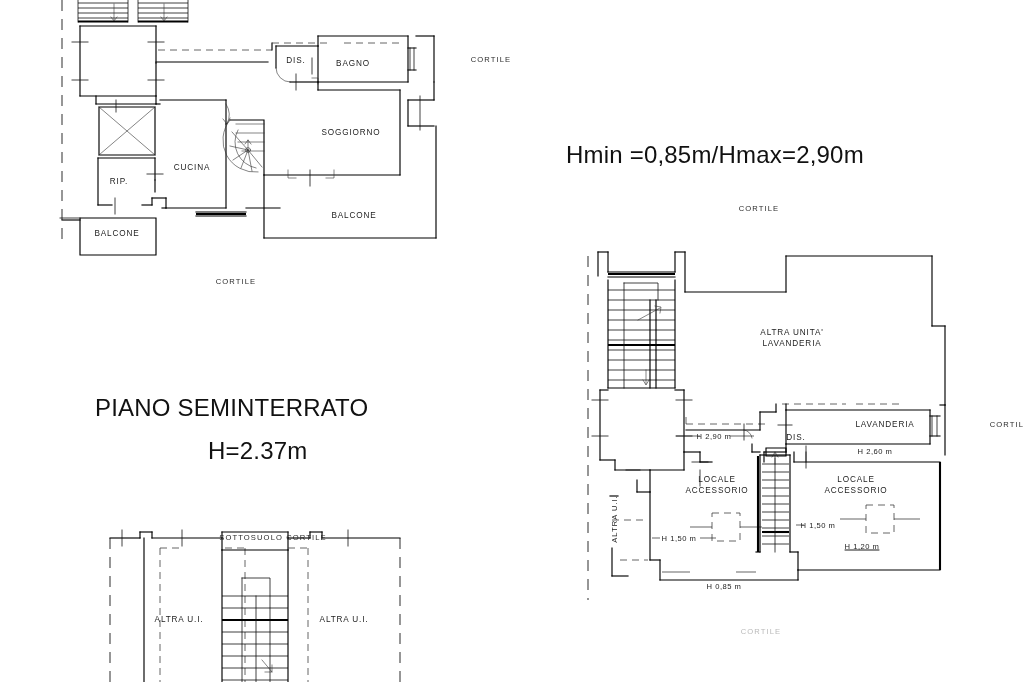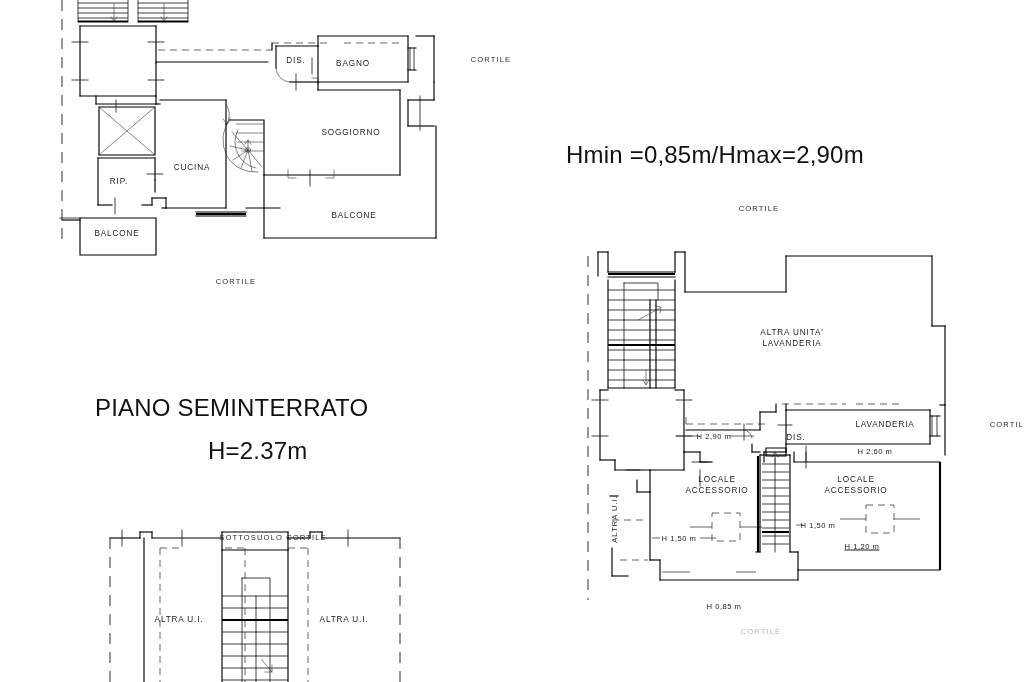--- a/index.html
+++ b/index.html
@@ -462,19 +462,19 @@
     <div>LOCALE</div>
     <div>ACCESSORIO</div>
   </div>
   <div class="vert-label" style="left:614px; top:519px;">ALTRA U.I.</div>
 
   <div class="dim-label" style="left:714px; top:436px;">H 2,90 m</div>
   <div class="dim-label" style="left:875px; top:451px;">H 2,60 m</div>
   <div class="dim-label" style="left:679px; top:538px;">H 1,50 m</div>
   <div class="dim-label" style="left:818px; top:525px;">H 1,50 m</div>
   <div class="dim-label" style="left:862px; top:546px;text-decoration:underline;">H 1,20 m</div>
-  <div class="dim-label" style="left:712px; top:606px;padding-left:24px;">H 0,85 m</div>
+  <div class="dim-label" style="left:712px; top:586px;padding-left:24px;">H 0,85 m</div>
 
   <div class="ext-label" style="left:737px; top:208px;">CORTILE</div>
   <div class="ext-label" style="left:988px; top:424px;">CORTILE</div>
   <div class="ext-label faded" style="left:739px; top:631px;">CORTILE</div>
 
 </div>
 
 </body></html>

